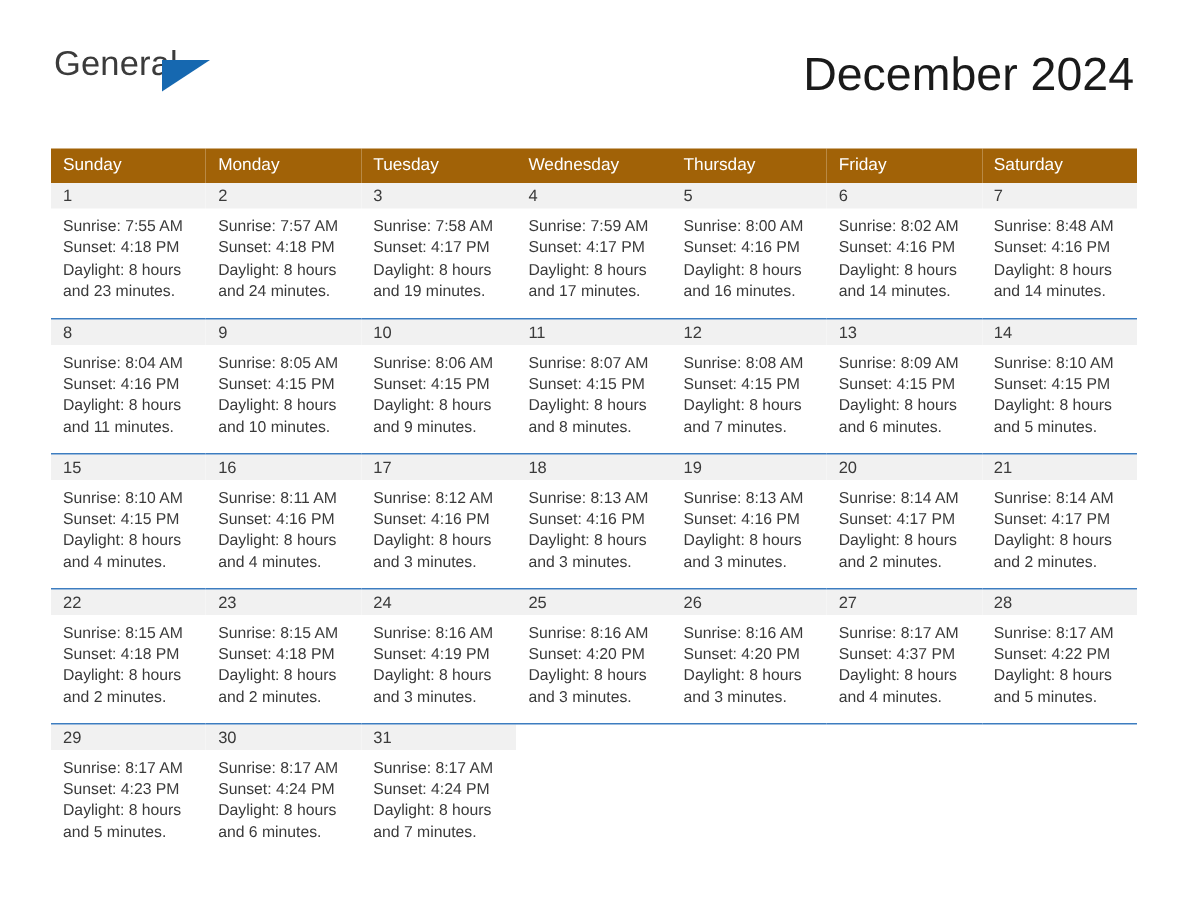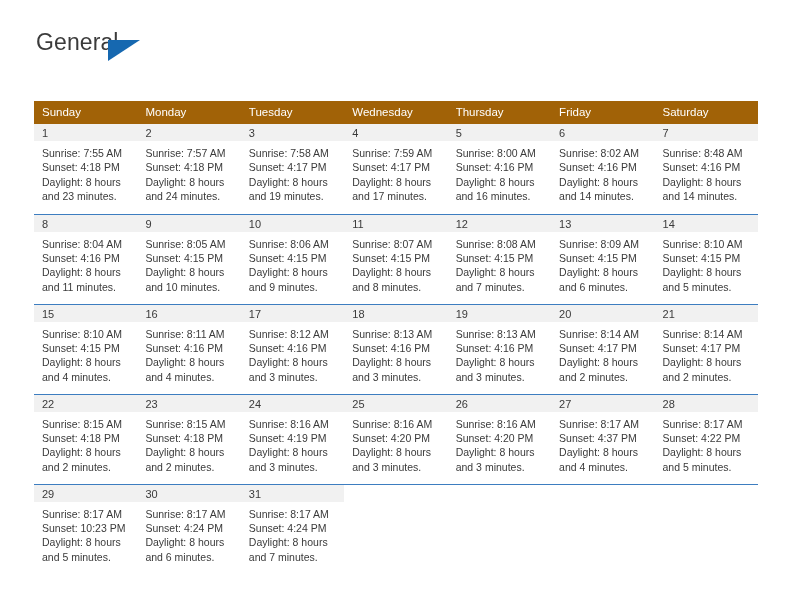--- a/index.html
+++ b/index.html
@@ -8,21 +8,20 @@
     background:#ffffff;
     font-family:"Liberation Sans", sans-serif;
     -webkit-font-smoothing:antialiased;
   }
   .page { position:relative; width:792px; height:612px; padding:0; }
 
   
   .header {
     display:flex; align-items:flex-start; justify-content:space-between;
     padding:30px 36px 0 36px;
-    flex-direction:column;
   }
   .logo { position:relative; width:120px; height:54px; }
   .logo-general {
     font-size:23px; color:#3b3b3b; letter-spacing:0.1px;
     line-height:24px; display:block;
   }
   .logo-blue {
     font-size:23px; color:#1f7ac4; letter-spacing:0.1px;
     line-height:24px; display:block; padding-left:26px; margin-top:-3px;
   }
@@ -82,20 +81,21 @@
 <div class="page">
 
   <div class="header">
 
     <div class="logo">
       <span class="logo-general">General</span>
       <span class="logo-tri"></span>
     </div>
 
     <div class="titleblock">
+      <div class="cal-title">December 2024</div>
     </div>
 
   </div>
 
   <div class="calendar">
     <table class="cal">
       <thead>
         <tr id="weekday-row">
             <th>Sunday</th>
             <th>Monday</th>
@@ -365,21 +365,21 @@
                 <div>Daylight: 8 hours</div>
                 <div>and 5 minutes.</div>
               </div>
             </td>
           </tr>
           <tr class="week-row">
             <td>
               <div class="daynum-band">29</div>
               <div class="cell-body">
                 <div>Sunrise: 8:17 AM</div>
-                <div>Sunset: 10:23 PM</div>
+                <div>Sunset: 4:23 PM</div>
                 <div>Daylight: 8 hours</div>
                 <div>and 5 minutes.</div>
               </div>
             </td>
             <td>
               <div class="daynum-band">30</div>
               <div class="cell-body">
                 <div>Sunrise: 8:17 AM</div>
                 <div>Sunset: 4:24 PM</div>
                 <div>Daylight: 8 hours</div>

